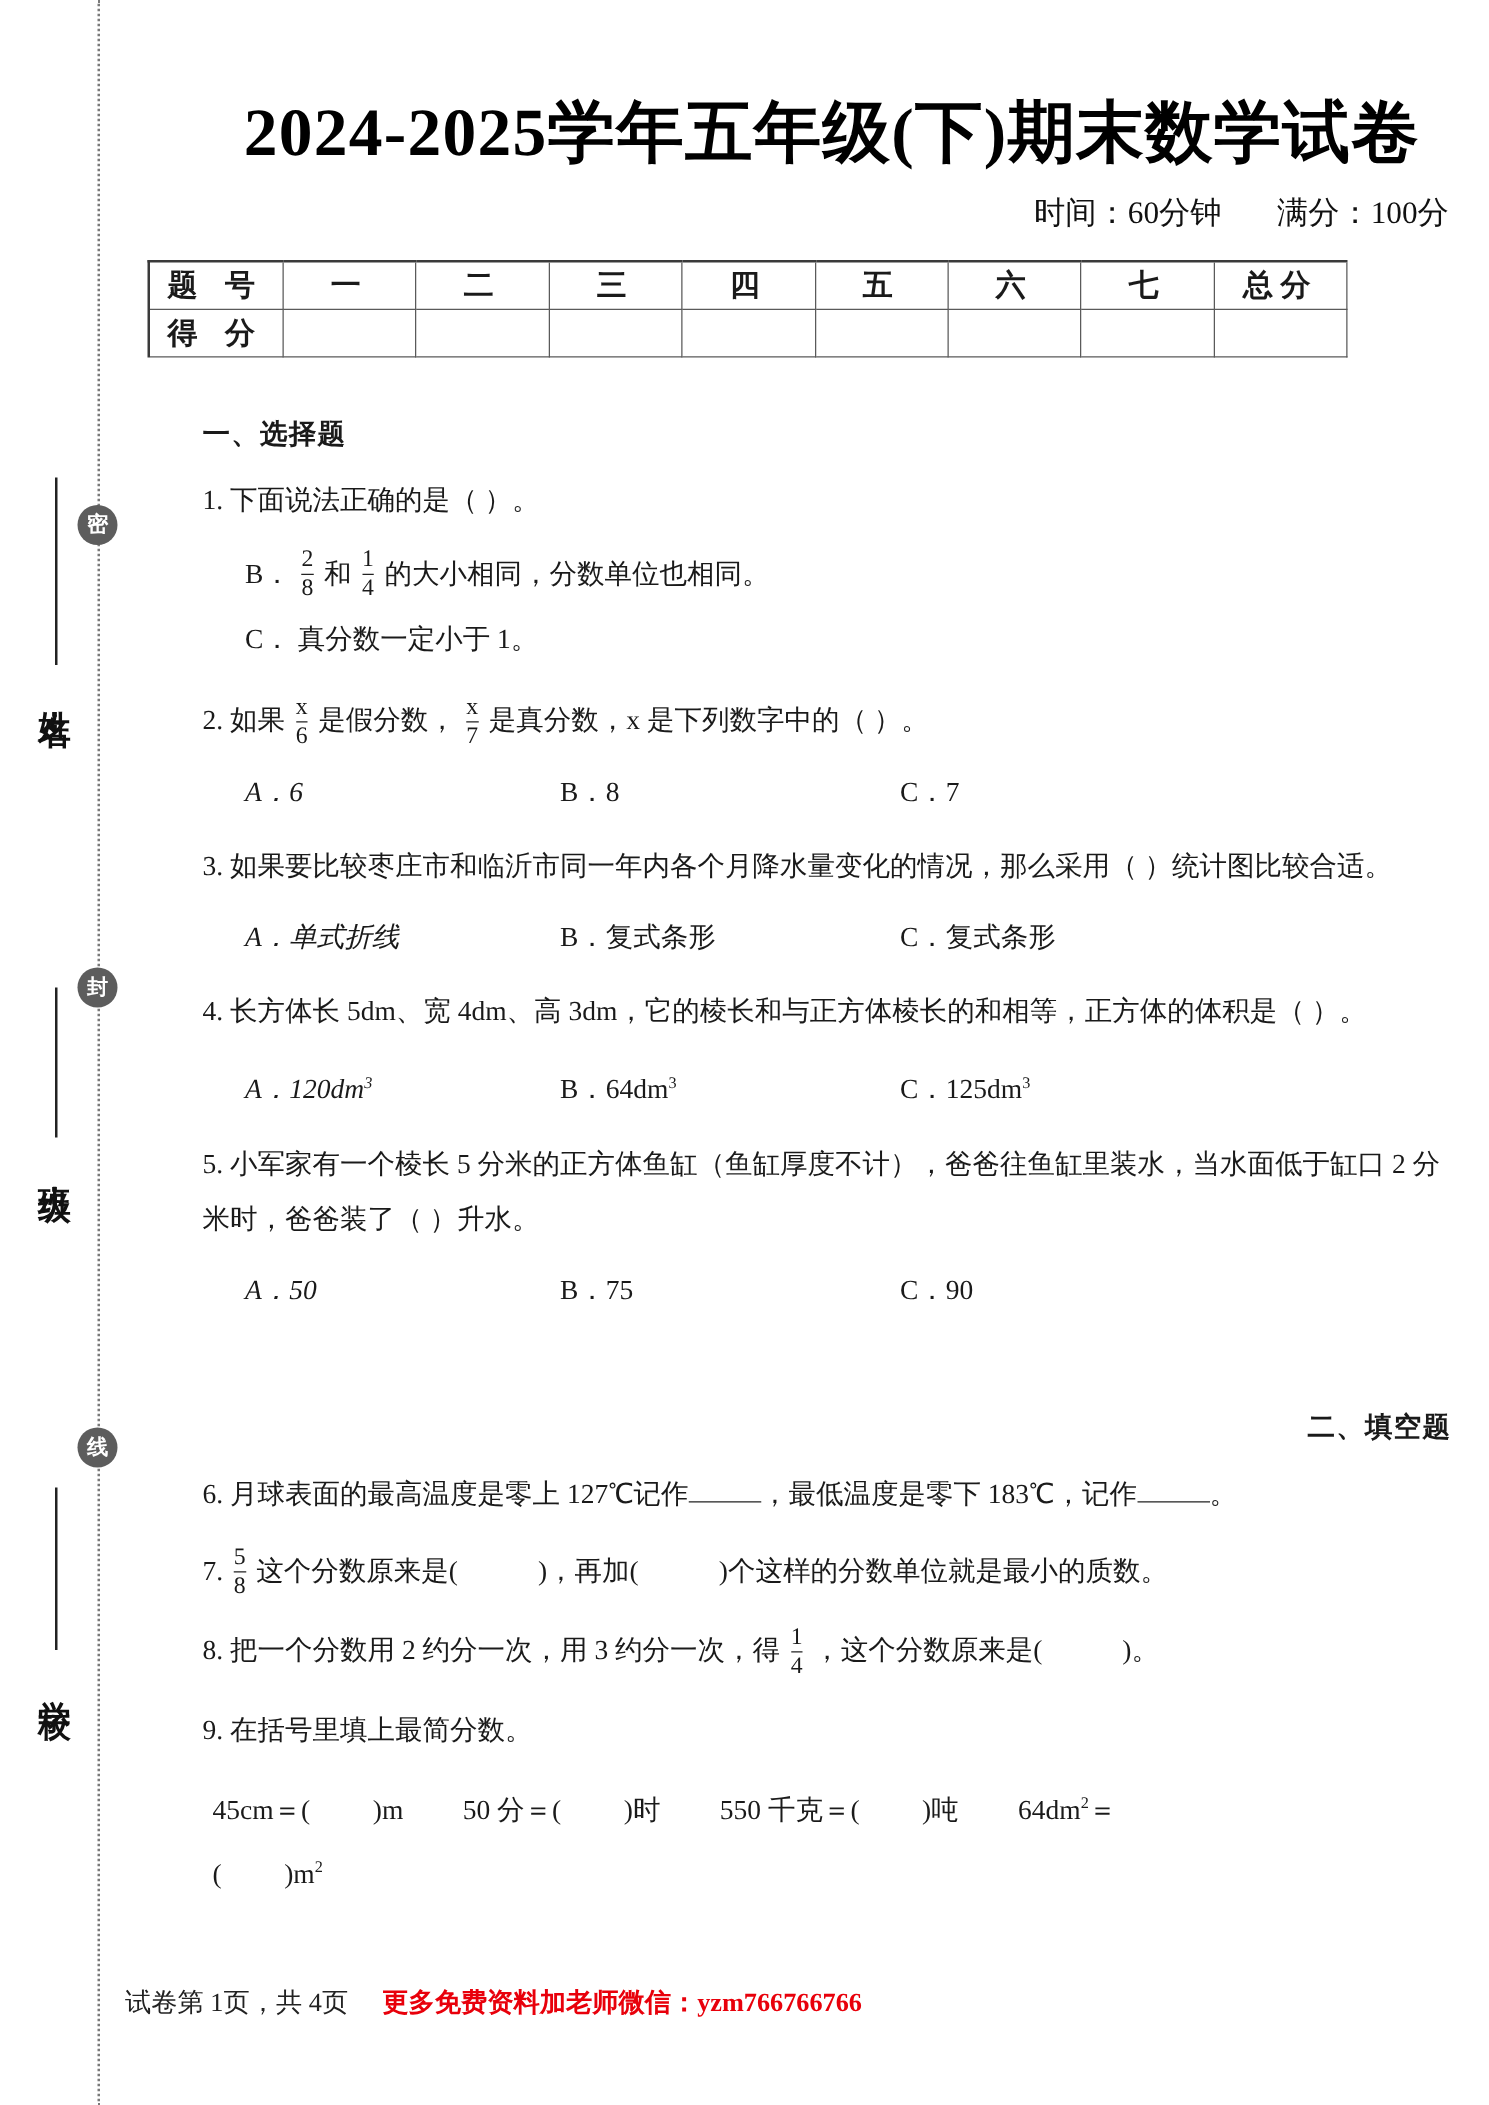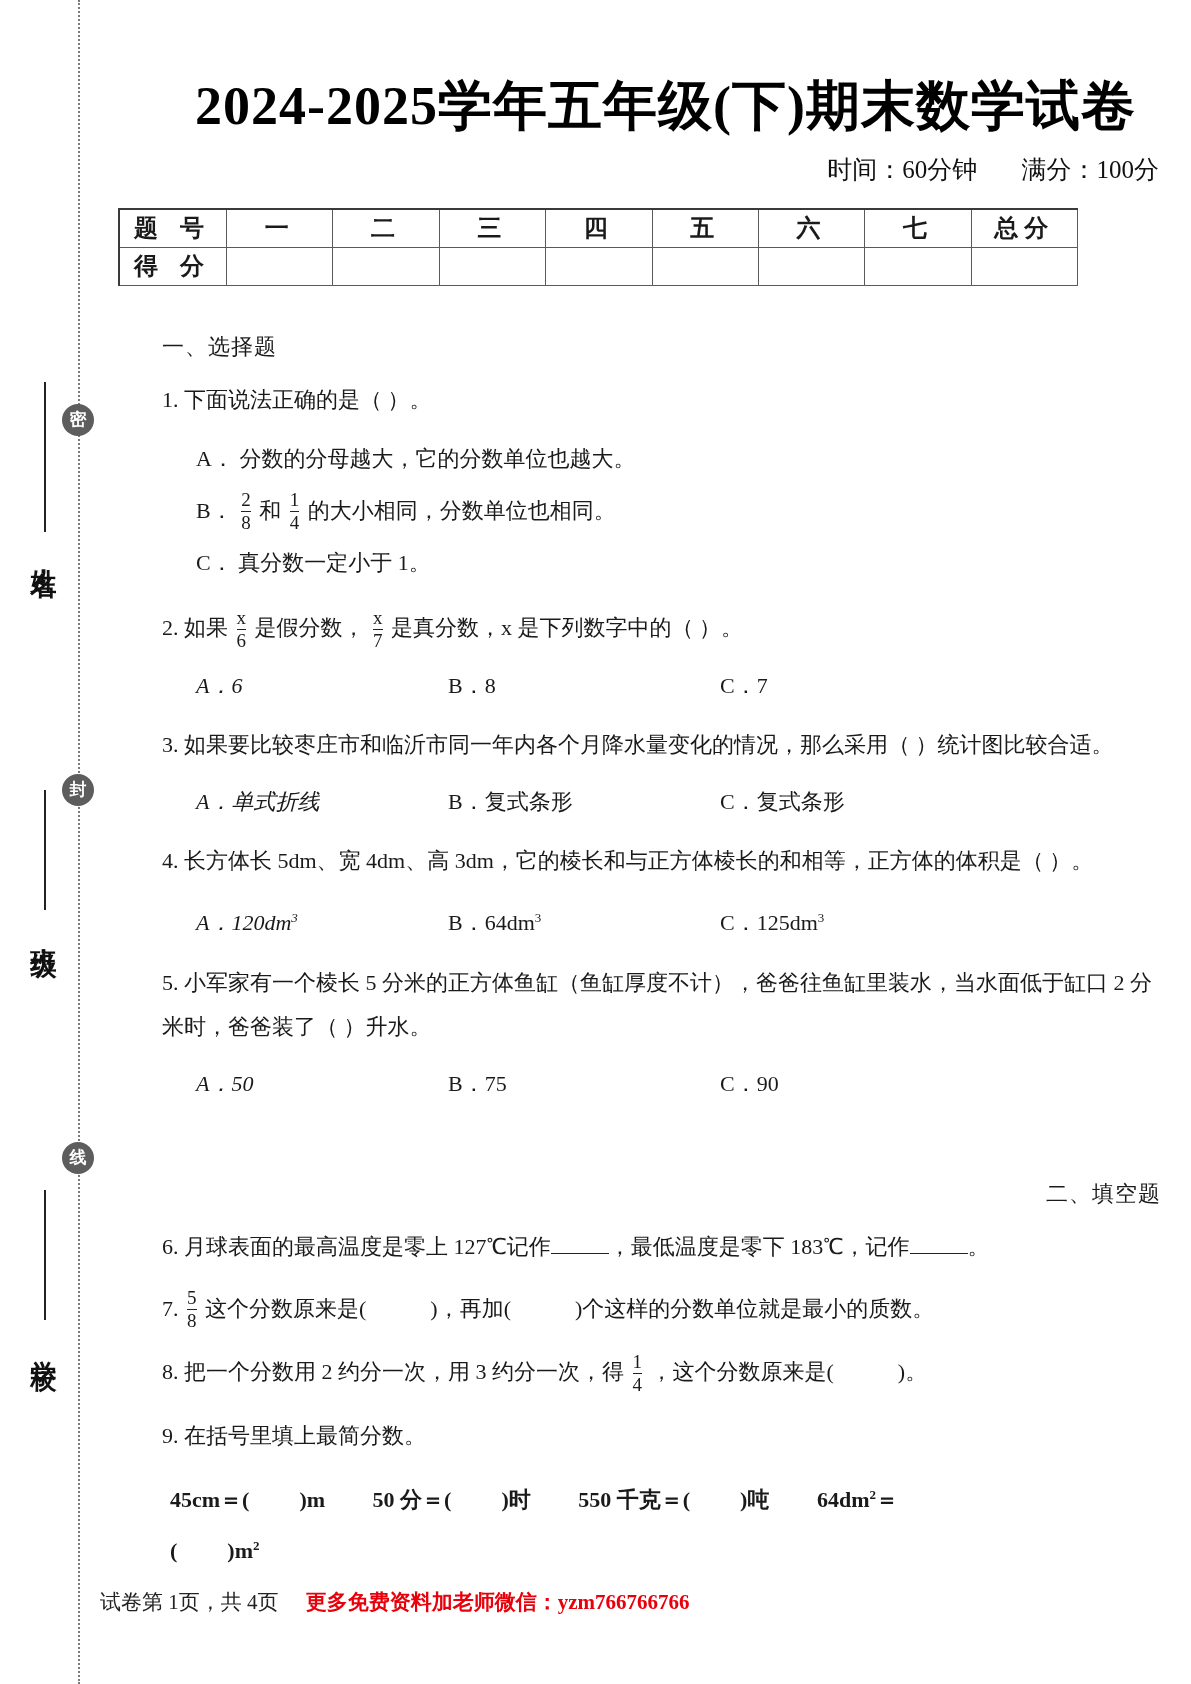--- a/index.html
+++ b/index.html
@@ -99,21 +99,21 @@
   }
   .score-table td.head-col{ width:104px; letter-spacing:8px; }
   .score-table tr td:first-child{ border-left:2px solid #3a3a3a; }
   .score-table tr:first-child td{ border-top:2px solid #3a3a3a; }
 
   
   .content{ margin:46px 30px 0 62px; }
 
   .sec-head{
     font-size:22px;
-    font-weight:normal;
+    font-weight:bold;
     margin:0 0 16px 0;
     letter-spacing:1px;
   }
   .sec-head.second{ margin-top:74px;text-align:right; }
 
   .q{
     font-size:22px;
     line-height:44px;
     margin:0 0 14px 0;
     position:relative;
@@ -154,21 +154,21 @@
     width:58px;
   }
   .gapsm{ display:inline-block; width:50px; }
   .gapmd{ display:inline-block; width:64px; }
 
   .conv-line{
     font-size:22px;
     line-height:46px;
     margin-left:8px;
   }
-  .conv-line .item{ margin-right:42px; white-space:nowrap;font-weight:bold; }
+  .conv-line .item{ margin-right:42px; white-space:nowrap; }
 
   sup{ font-size:13px; }
 
   
   .footer{
     position:absolute;
     left:0; top:1588px;
     width:1091px;
     text-align:left;
     font-size:21px;
@@ -239,24 +239,20 @@
 
   <div class="content">
 
     <div class="sec-head">一、选择题</div>
 
     <div class="q">
       <span>1.</span>
       <span>下面说法正确的是（    ）。</span>
     </div>
     <div class="opt-block">
-      <span>A．</span>
-      <span>分数的分母越大，它的分数单位也越大。</span>
-    </div>
-    <div class="opt-block">
       <span>B．</span>
       <span class="frac">
         <span class="num2">2</span>
         <span class="den">8</span>
       </span>
       <span>和</span>
       <span class="frac">
         <span class="num2">1</span>
         <span class="den">4</span>
       </span>

